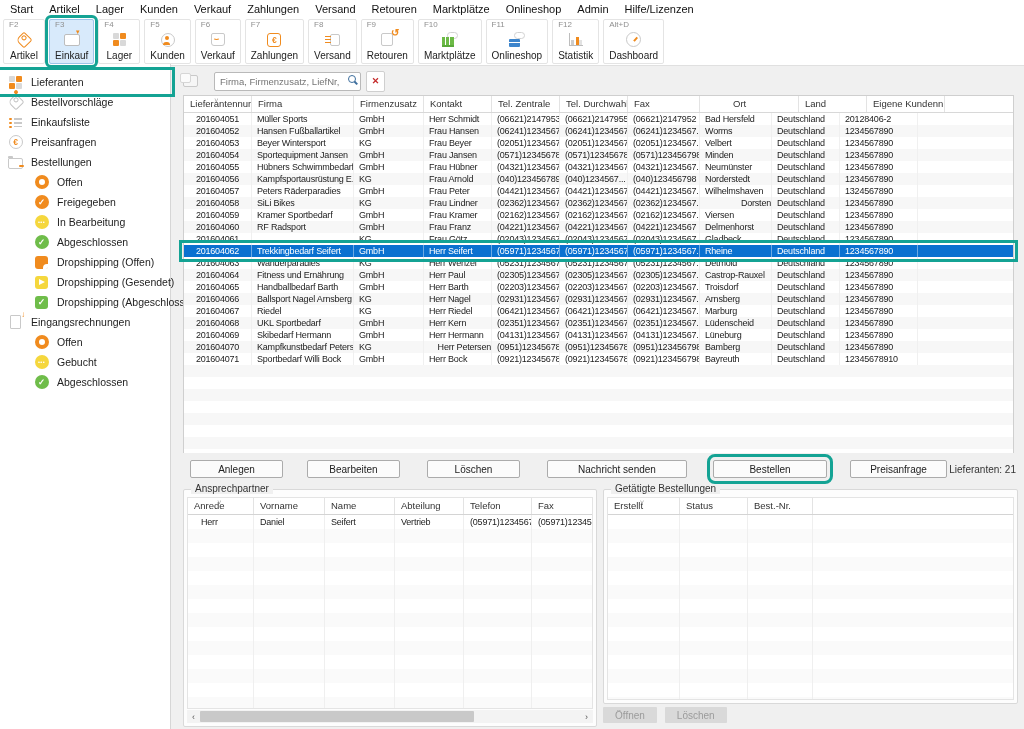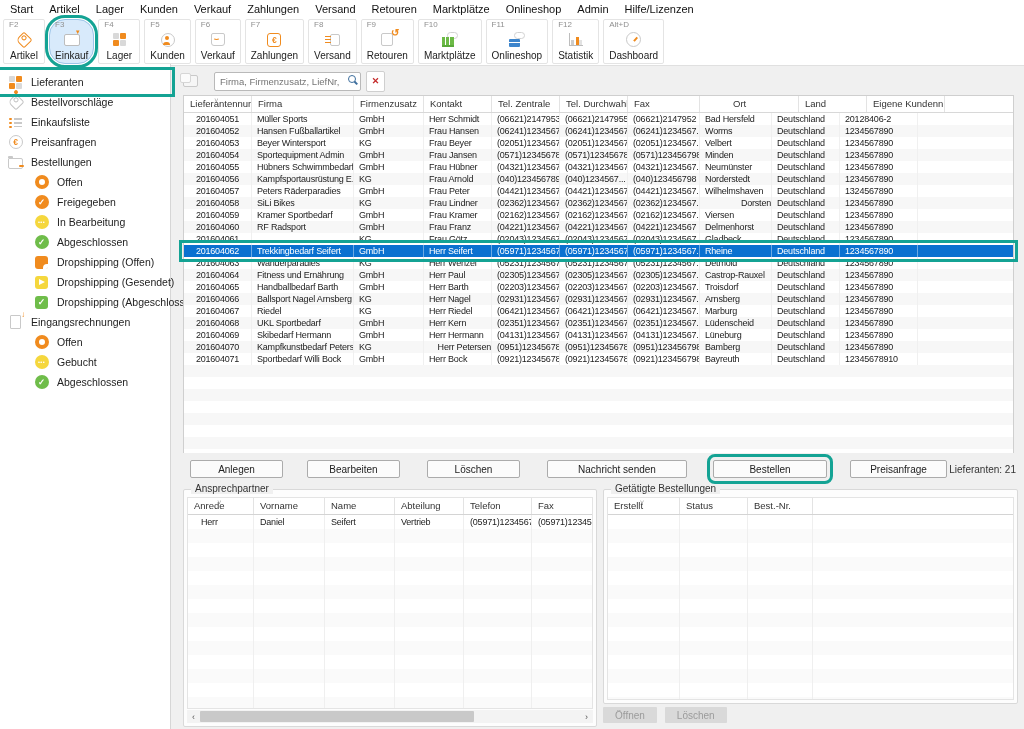--- a/index.html
+++ b/index.html
@@ -6,21 +6,21 @@
   #app{position:relative;width:1024px;height:729px;background:#f0f0f0;font-family:"Liberation Sans",sans-serif;overflow:hidden;color:#222;}
   
   .menubar{position:absolute;top:0;left:0;right:0;height:17px;background:#fff;display:flex;align-items:center;padding-left:2px;}
   .menu-item{font-size:11px;color:#111;padding:1px 8px;cursor:default;white-space:nowrap;}
   
   .toolbar{position:absolute;top:17px;left:0;right:0;height:46px;background:#fff;border-bottom:1px solid #e0e0e0;display:flex;align-items:flex-start;padding:2px 0 0 3px;gap:4px;}
   .tb{position:relative;height:40px;min-width:30px;padding:1px 5px 2px 5px;border:1px solid #e4e4e4;border-radius:2px;background:#fff;display:flex;flex-direction:column;align-items:center;justify-content:space-between;}
   .tb .key{align-self:flex-start;font-size:8px;color:#909090;line-height:8px;height:8px;}
   .tb .tb-ic{height:16px;display:flex;align-items:center;justify-content:center;}
   .tb .tb-label{font-size:10px;color:#222;line-height:11px;white-space:nowrap;}
-  .tb.active{background:#d8eafb;border-color:#9dc4e8;border-radius:16px;}
+  .tb.active{background:#d8eafb;border-color:#9dc4e8;}
   .annot{outline:3px solid #14a394;outline-offset:1px;position:relative;z-index:4;}
   
   .sidebar{position:absolute;top:64px;left:0;width:171px;bottom:0;background:#fff;border-right:1px solid #d6d6d6;padding-top:8px;box-sizing:border-box;}
   .sb-item{height:20px;display:flex;align-items:center;padding-left:7px;cursor:default;}
   .sb-item.lvl1{padding-left:33px;}
   .sb-item .sb-ic{width:17px;display:flex;justify-content:center;flex:0 0 17px;}
   .sb-item .sb-label{font-size:10.5px;color:#222;margin-left:7px;white-space:nowrap;}
   .sb-item.annot{outline-offset:2px;}
   
   .search-row{position:absolute;left:183px;top:71px;height:20px;display:flex;align-items:center;}
@@ -399,21 +399,21 @@
           <span class="c" style="flex-basis: 68px;">(02051)1234567...</span>
           <span class="c" style="flex-basis: 68px;">(02051)1234567...</span>
           <span class="c" style="flex-basis: 72px;">(02051)1234567...</span>
           <span class="c" style="flex-basis: 72px;">Velbert</span>
           <span class="c" style="flex-basis: 68px;">Deutschland</span>
           <span class="c" style="flex-basis: 78px;">1234567890</span>
           <span class="c" style="flex: 1 1 auto; border-right: none;"></span>
         </div>
         <div class="g-row">
           <span class="c num" style="flex-basis: 68px;">201604054</span>
-          <span class="c" style="flex-basis: 102px;">Sportequipment Admin</span>
+          <span class="c" style="flex-basis: 102px;">Sportequipment Jansen</span>
           <span class="c" style="flex-basis: 70px;">GmbH</span>
           <span class="c" style="flex-basis: 68px;">Frau Jansen</span>
           <span class="c" style="flex-basis: 68px;">(0571)123456789</span>
           <span class="c" style="flex-basis: 68px;">(0571)12345678...</span>
           <span class="c" style="flex-basis: 72px;">(0571)123456798</span>
           <span class="c" style="flex-basis: 72px;">Minden</span>
           <span class="c" style="flex-basis: 68px;">Deutschland</span>
           <span class="c" style="flex-basis: 78px;">1234567890</span>
           <span class="c" style="flex: 1 1 auto; border-right: none;"></span>
         </div>

